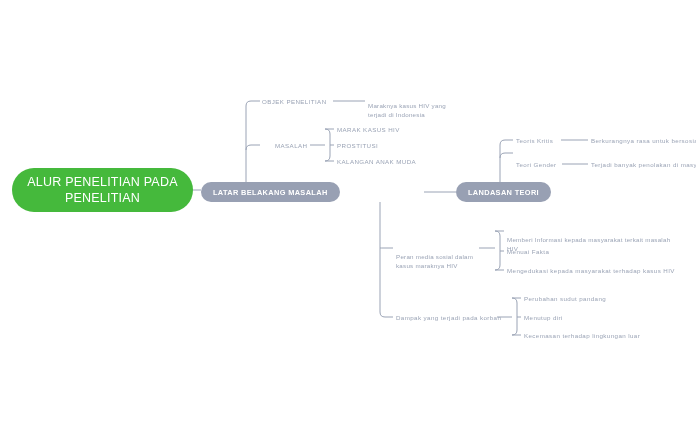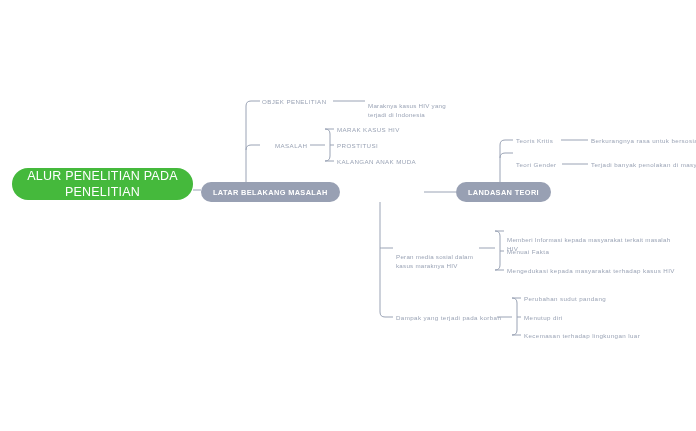--- a/index.html
+++ b/index.html
@@ -31,21 +31,21 @@
     stroke-width: 1;
   }
   .node {
     position: absolute;
     box-sizing: border-box;
   }
   .root-node {
     left: 12px;
     top: 168px;
     width: 181px;
-    height: 32px;
+    height: 44px;
     background: #45b93c;
     border-radius: 22px;
     color: #ffffff;
     font-size: 12.5px;
     letter-spacing: 0.2px;
     display: flex;
     align-items: center;
     justify-content: center;
     text-align: center;
     line-height: 16px;

